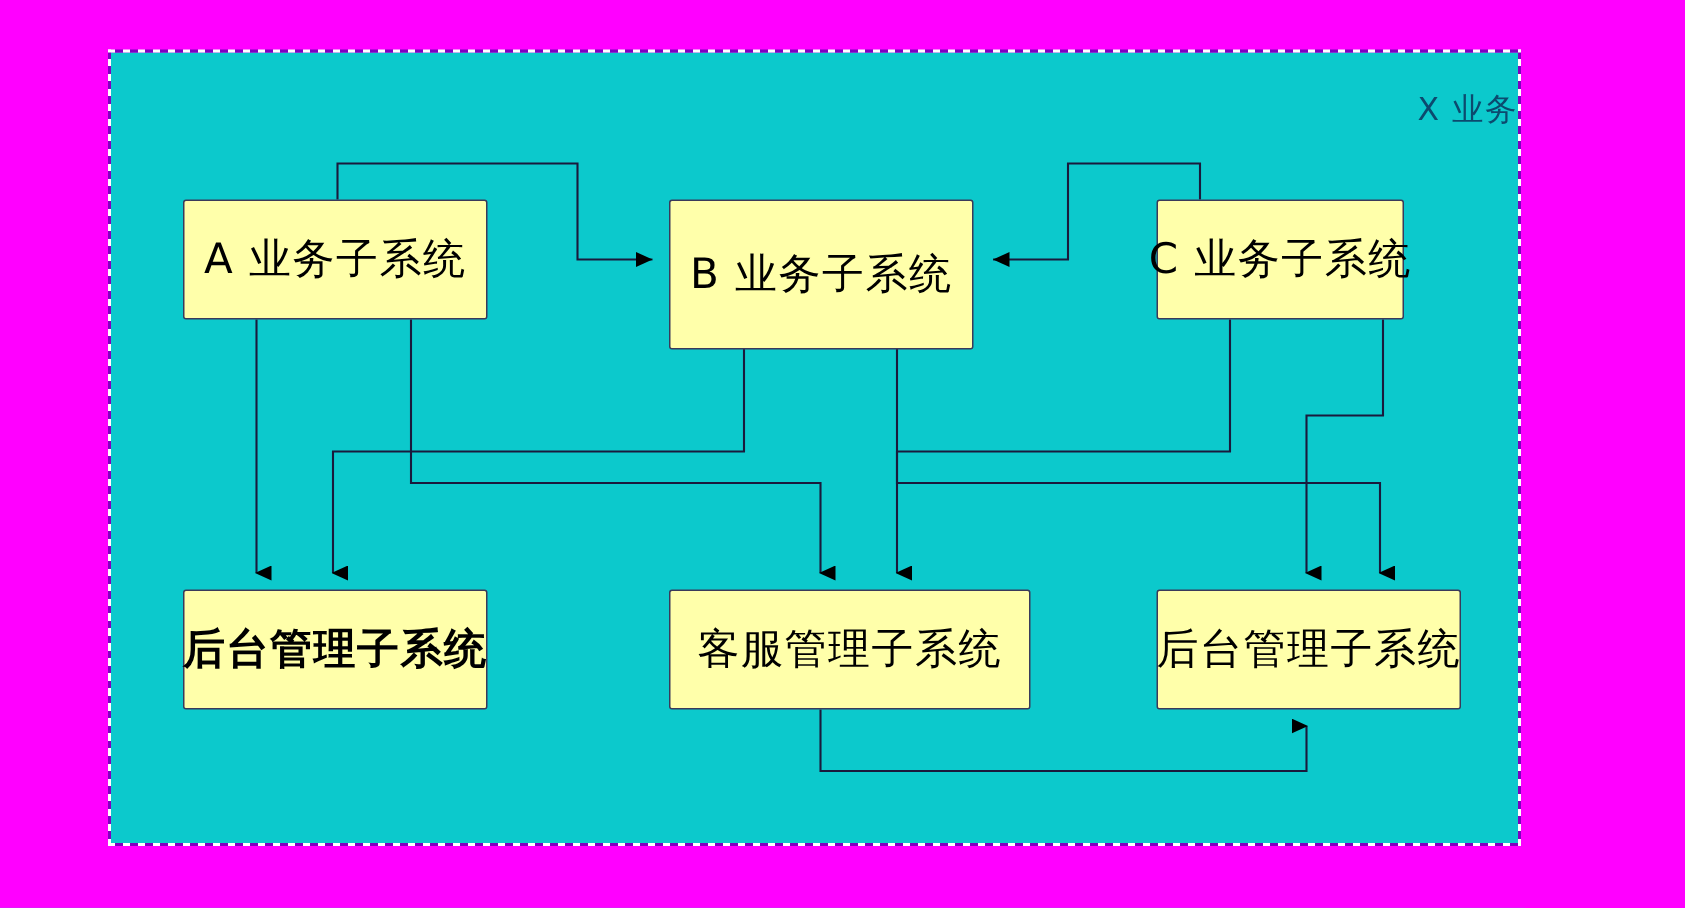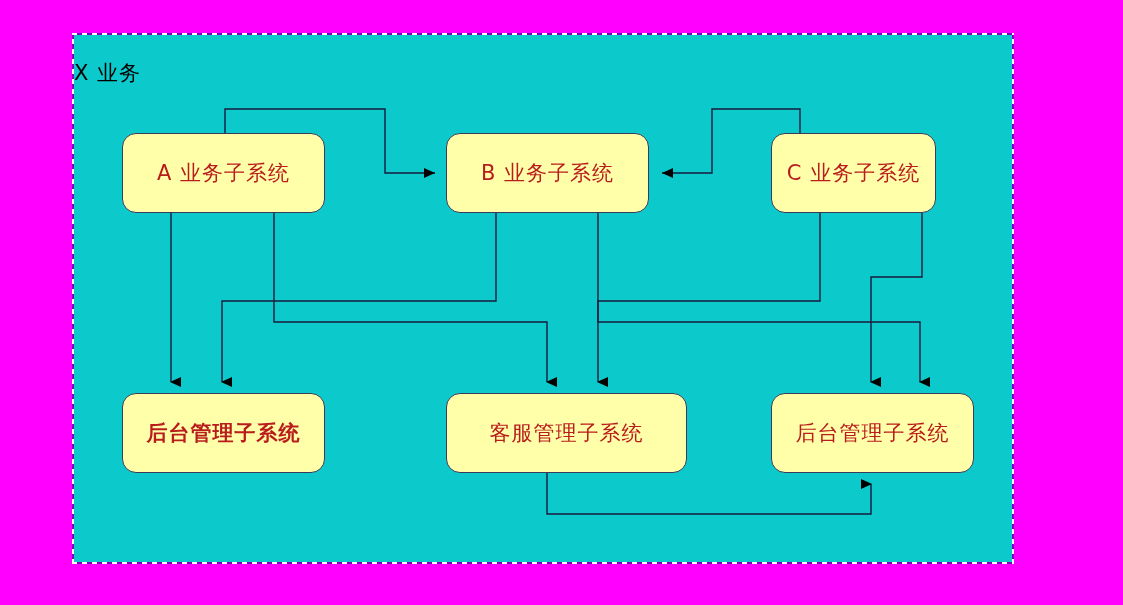--- a/index.html
+++ b/index.html
@@ -41,44 +41,44 @@
     background-size: 100% 2px, 100% 2px, 2px 100%, 2px 100%;
     background-position: 0 0, 0 100%, 0 0, 100% 0;
     background-repeat: no-repeat;
     pointer-events: none;
   }
   #diagram-title {
     position: absolute;
     left: 0;
     top: 24px;
     width: 100%;
-    text-align: left;
+    text-align: right;
     font-size: 21px;
-    color: #000000;
+    color: #0c4a6e;
     letter-spacing: 1px;
     font-family: "DejaVu Sans", "Liberation Sans", sans-serif;
   }
   svg#connectors {
     position: absolute;
     left: 0; top: 0;
     width: 1123px;
     height: 605px;
     pointer-events: none;
   }
   .node {
     position: absolute;
     background: #FFFFAA;
     border: 1px solid #3a3a5a;
-    border-radius: 14px;
+    border-radius: 2px;
     display: flex;
     align-items: center;
     justify-content: center;
     box-sizing: border-box;
-    color: #b91c1c;
-    font-size: 21px;
+    color: #000000;
+    font-size: 28px;
     letter-spacing: 1px;
     font-family: "DejaVu Sans", "Liberation Sans", sans-serif;
     white-space: nowrap;
   }
   .node-label { pointer-events: none; }
 </style>
 </head>
 <body>
 
 <div id="page">
@@ -117,21 +117,21 @@
 
       <path d="M 547 473 L 547 514 L 871 514 L 871 484" marker-end="url(#arrow-down)"></path>
 
     </g>
   </svg>
 
   <div id="nodes">
       <div class="node" style="left: 122px; top: 133px; width: 203px; height: 80px; background: rgb(255, 255, 170); border-color: rgb(58, 58, 90);">
         <span class="node-label">A 业务子系统</span>
       </div>
-      <div class="node" style="left: 446px; top: 133px; width: 203px; height: 80px; background: rgb(255, 255, 170); border-color: rgb(58, 58, 90); text-align: center;">
+      <div class="node" style="left: 446px; top: 133px; width: 203px; height: 100px; background: rgb(255, 255, 170); border-color: rgb(58, 58, 90); text-align: center;">
         <span class="node-label">B 业务子系统</span>
       </div>
       <div class="node" style="left: 771px; top: 133px; width: 165px; height: 80px; background: rgb(255, 255, 170); border-color: rgb(58, 58, 90);">
         <span class="node-label">C 业务子系统</span>
       </div>
       <div class="node" style="left: 122px; top: 393px; width: 203px; height: 80px; background: rgb(255, 255, 170); border-color: rgb(58, 58, 90); font-weight: bold;">
         <span class="node-label">后台管理子系统</span>
       </div>
       <div class="node" style="left: 446px; top: 393px; width: 241px; height: 80px; background: rgb(255, 255, 170); border-color: rgb(58, 58, 90);">
         <span class="node-label">客服管理子系统</span>

